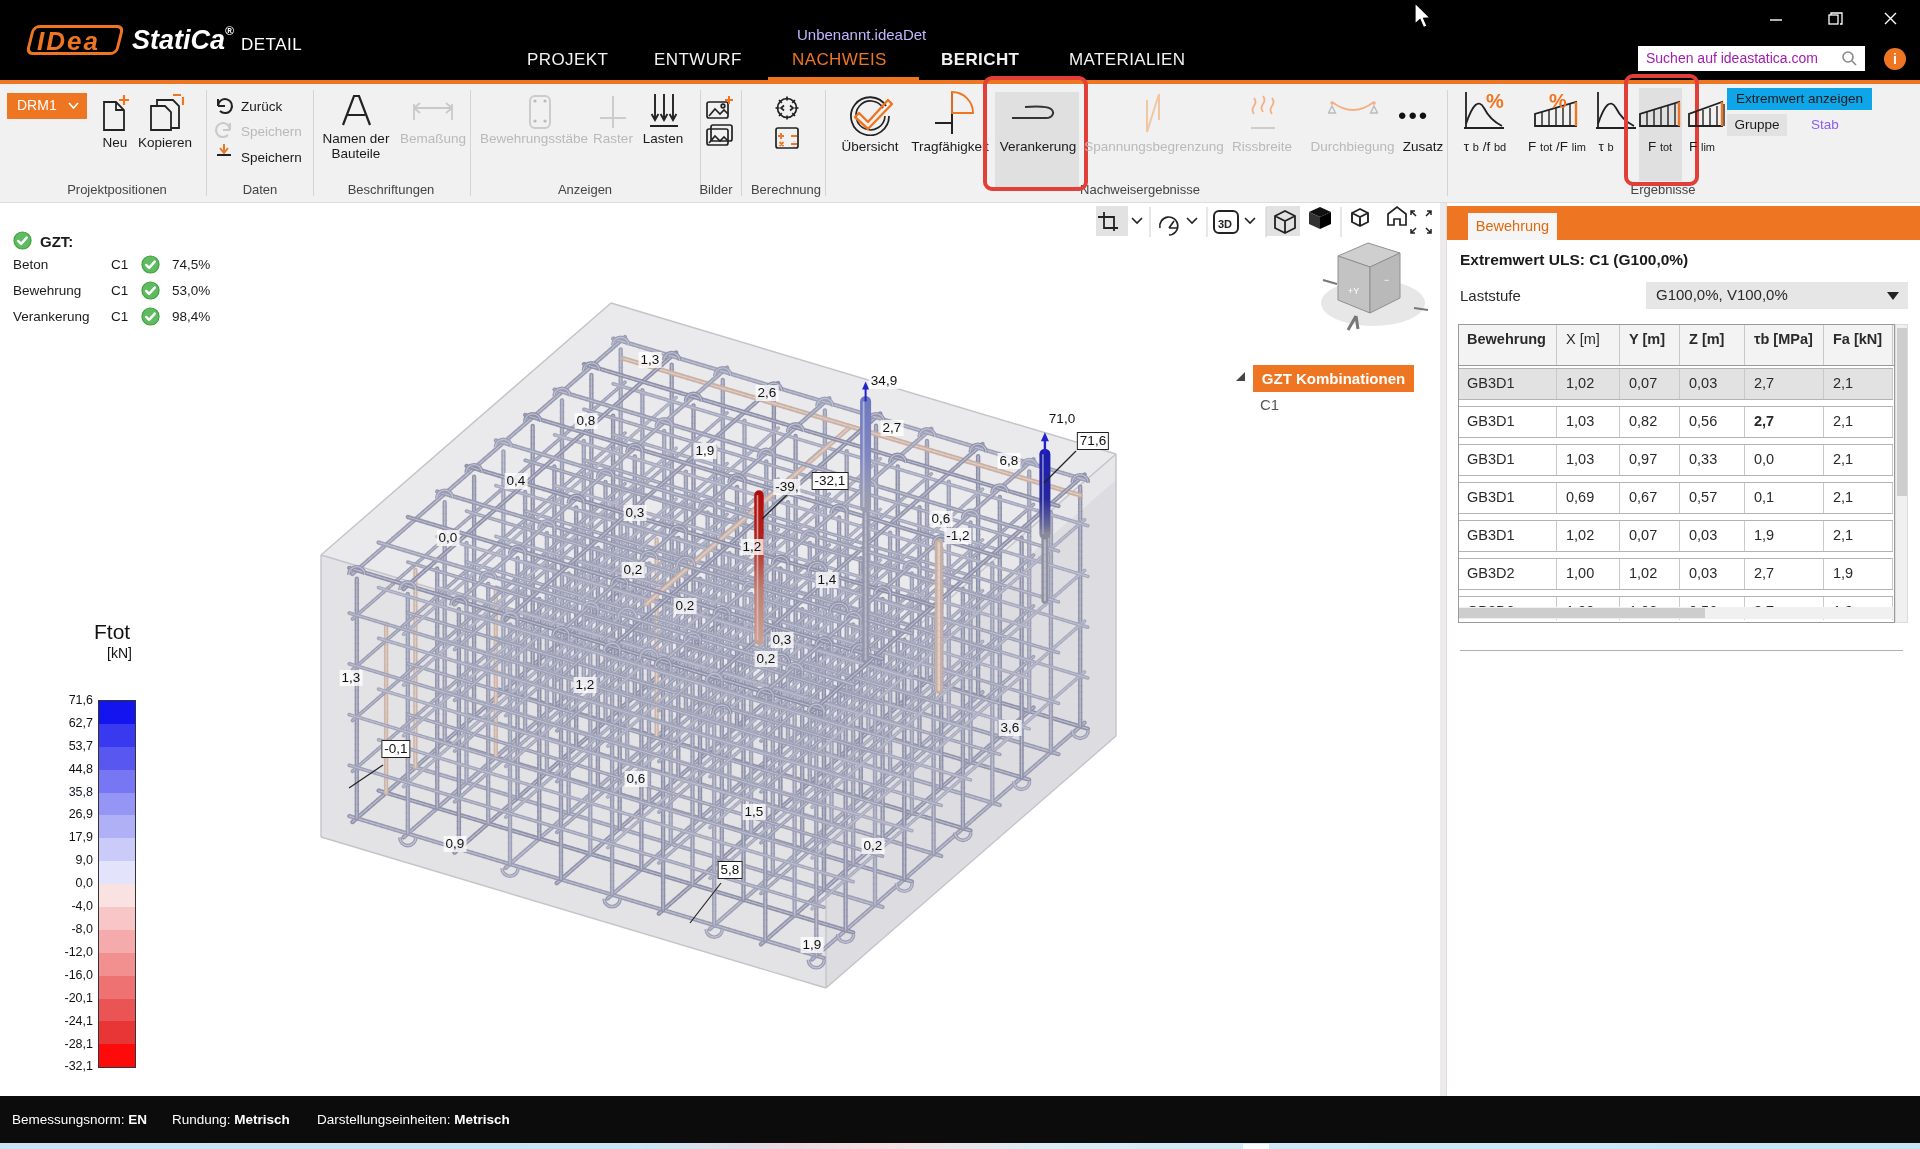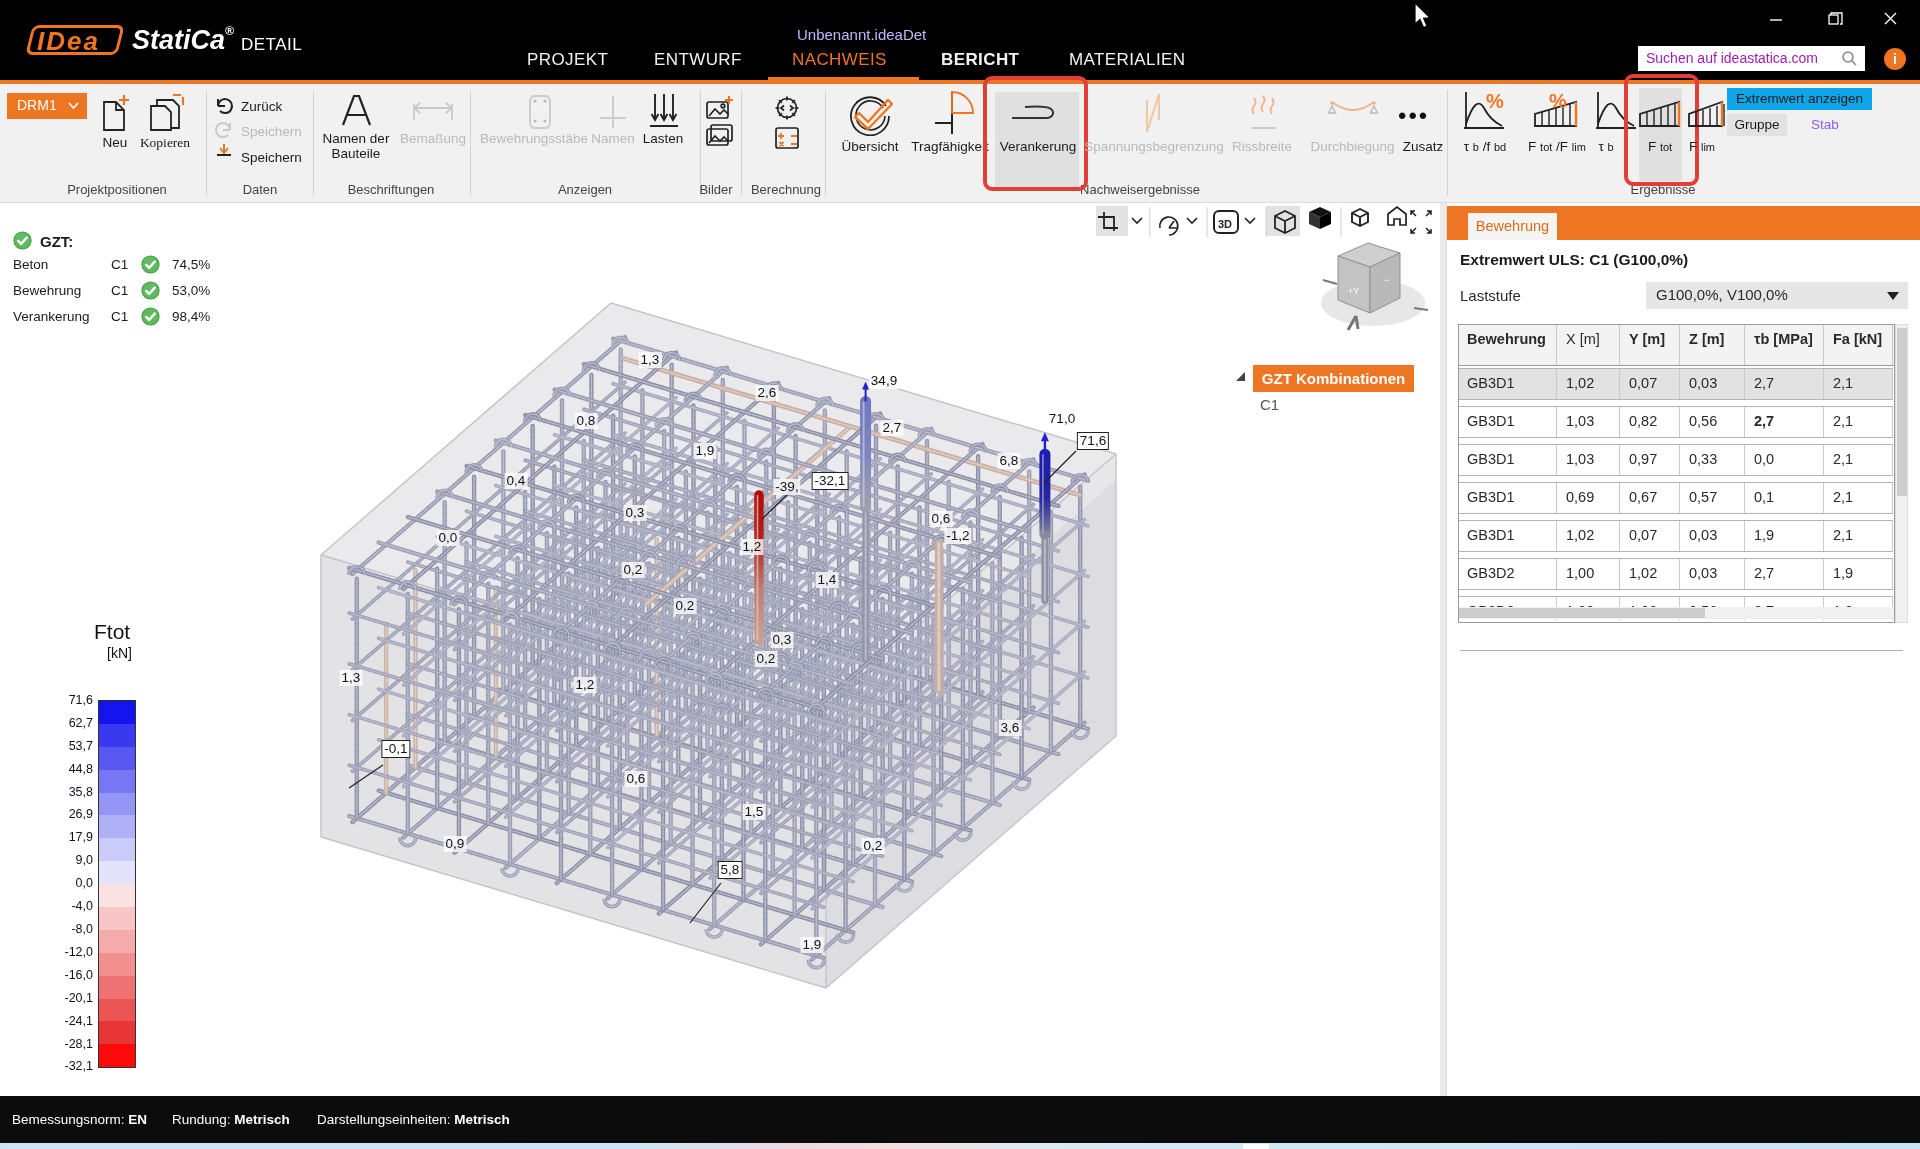--- a/index.html
+++ b/index.html
@@ -97,21 +97,21 @@
     <svg class="abs" style="left:98px;top:8px;" width="36" height="42" viewBox="0 0 36 42">
 <path d="M6 10 h12 l8 8 v20 h-20 z M18 10 v8 h8" fill="none" stroke="#222" stroke-width="1.8"></path>
 <path d="M26 3 v10 M21 8 h10" stroke="#ee7522" stroke-width="2.2"></path>
     </svg>
     <div class="ritem" style="left:80px;top:51px;width:70px;">Neu</div>
     <svg class="abs" style="left:143px;top:8px;" width="44" height="42" viewBox="0 0 44 42">
 <path d="M14 8 h16 l6 6 v22 h-22 z" fill="#f1f1f1" stroke="#222" stroke-width="1.8"></path>
 <path d="M30 3 h8 m2 2 v8" stroke="#ee7522" stroke-width="2.2"></path>
 <path d="M8 14 h14 l6 6 v18 h-20 z" fill="#f1f1f1" stroke="#222" stroke-width="1.8"></path>
     </svg>
-    <div class="ritem" style="left:130px;top:51px;width:70px;font-family:Liberation Serif, serif;">Kopieren</div>
+    <div class="ritem" style="left:130px;top:51px;width:70px;">Kopieren</div>
     <svg class="abs" style="left:213px;top:10px;" width="22" height="64" viewBox="0 0 22 64">
 <path d="M5 12 a7 7 0 1 1 2 5 M5 12 v-7 M5 12 h7" fill="none" stroke="#222" stroke-width="2"></path>
 <path d="M17 36 a7 7 0 1 0 -2 5 M17 36 v-7 M17 36 h-7" fill="none" stroke="#c9c9c9" stroke-width="2"></path>
 <path d="M11 50 v9 m-4 -5 l4 5 l4 -5" stroke="#ee7522" stroke-width="2" fill="none"></path>
 <path d="M4 61 h14" stroke="#222" stroke-width="2"></path>
     </svg>
     <div class="ritem" style="left:241px;top:15px;width:70px;text-align:left;">Zurück</div>
     <div class="ritem gray" style="left:241px;top:40px;width:80px;text-align:left;">Speichern</div>
     <div class="ritem" style="left:241px;top:66px;width:80px;text-align:left;">Speichern</div>
     <svg class="abs" style="left:335px;top:9px;" width="42" height="34" viewBox="0 0 42 34">
@@ -126,21 +126,21 @@
 <rect x="7" y="4" width="20" height="32" rx="5" fill="none" stroke="#cccccc" stroke-width="2"></rect>
 <circle cx="12" cy="29" r="1.6" fill="#bbb"></circle>
       <circle cx="22" cy="29" r="1.6" fill="#bbb"></circle>
       <circle cx="12" cy="9" r="1.6" fill="#bbb"></circle>
       <circle cx="22" cy="9" r="1.6" fill="#bbb"></circle>
     </svg>
     <div class="ritem gray" style="left:478px;top:47px;width:112px;">Bewehrungsstäbe</div>
     <svg class="abs" style="left:598px;top:10px;" width="30" height="36" viewBox="0 0 30 36">
 <path d="M15 2 v32 M2 24 h26" stroke="#cccccc" stroke-width="2"></path>
     </svg>
-    <div class="ritem gray" style="left:583px;top:47px;width:60px;">Namen</div>
+    <div class="ritem gray" style="left:583px;top:47px;width:60px;">Raster</div>
     <svg class="abs" style="left:648px;top:8px;" width="34" height="40" viewBox="0 0 34 40">
 <path d="M7 2 v26 m-3.4 -6 l3.4 6 l3.4 -6 M16 2 v26 m-3.4 -6 l3.4 6 l3.4 -6 M25 2 v26 m-3.4 -6 l3.4 6 l3.4 -6 M2 34 h28" stroke="#222" stroke-width="1.9" fill="none"></path>
     </svg>
     <div class="ritem" style="left:633px;top:47px;width:60px;">Lasten</div>
     <svg class="abs" style="left:704px;top:11px;" width="30" height="58" viewBox="0 0 30 58">
 <g fill="none" stroke="#222" stroke-width="1.7">
 <rect x="3" y="7" width="21" height="16" rx="2"></rect>
         <path d="M5 21 l6 -7 l5 5 l4 -4 l4 4"></path>
         <circle cx="19" cy="11" r="1.8"></circle>
 <rect x="3" y="34" width="21" height="16" rx="2"></rect>

